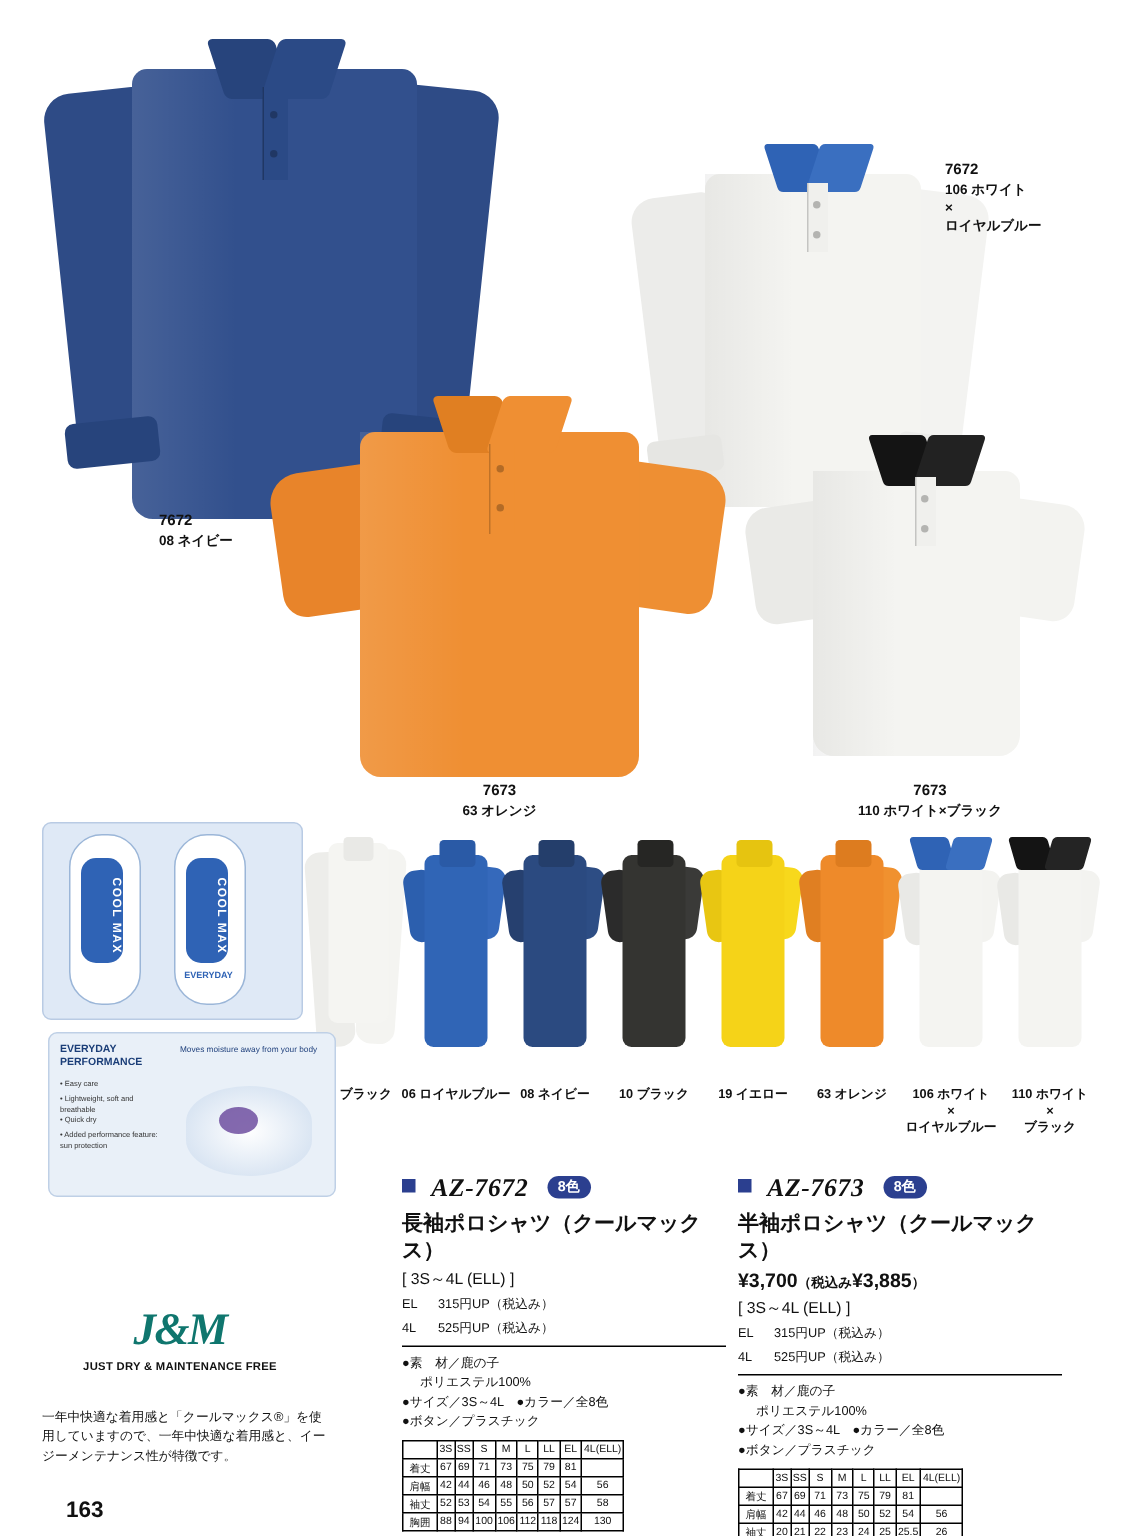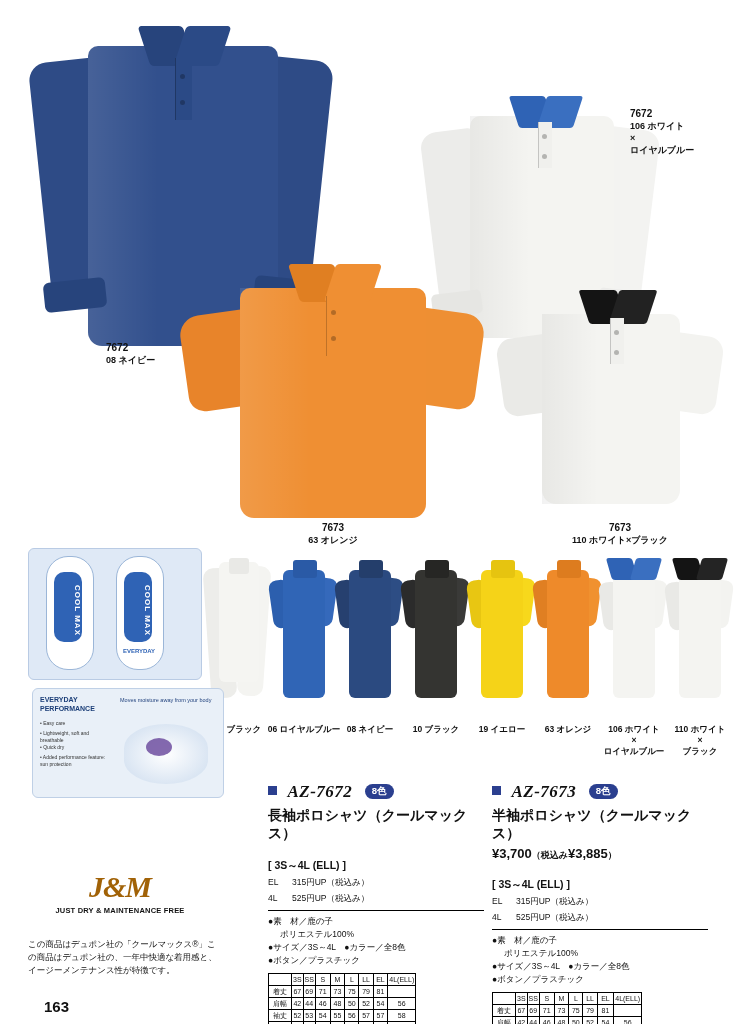--- a/index.html
+++ b/index.html
@@ -32,39 +32,39 @@
 
   
   .lineup{position:absolute;left:205px;top:558px;width:545px;height:200px;}
   .lu-item{position:absolute;top:0;width:66px;height:160px;}
   .lu-label{position:absolute;top:166px;font-size:8.5px;line-height:11px;font-weight:bold;text-align:center;width:80px;}
 
   
   .tagbox{position:absolute;left:28px;top:548px;width:175px;height:240px;}
   .tag-card{position:absolute;border-radius:6px;}
   .jm{position:absolute;left:40px;top:870px;width:160px;text-align:center;}
-  .jm-logo{font-family:"Liberation Serif", serif;font-style:italic;font-weight:bold;font-size:30px;color:#a16207;letter-spacing:-1px;}
+  .jm-logo{font-family:"Liberation Serif", serif;font-style:italic;font-weight:bold;font-size:30px;color:#0f766e;letter-spacing:-1px;}
   .jm-sub{font-size:7.5px;font-weight:bold;letter-spacing:.2px;color:#111;margin-top:2px;}
 
   .note{position:absolute;left:28px;top:938px;width:190px;font-size:8.5px;line-height:13px;color:#111;}
 
   .pageno{position:absolute;left:44px;top:998px;font-size:15px;font-weight:bold;color:#111;}
 
   
   .spec{position:absolute;top:782px;width:216px;}
   .spec.left{left:268px;}
   .spec.right{left:492px;}
 
   .sq{display:inline-block;width:9px;height:9px;background:#2b3f8f;margin-right:6px;vertical-align:2px;}
   .model{font-family:"Liberation Serif", serif;font-weight:bold;font-style:italic;font-size:17px;letter-spacing:.5px;}
   .colorcount{display:inline-block;background:#2b3f8f;color:#fff;border-radius:9px;font-size:9.5px;font-weight:bold;padding:1px 7px;margin-left:8px;vertical-align:3px;}
   .title-jp{font-size:14px;font-weight:bold;margin-top:5px;}
   .price{font-size:13px;font-weight:bold;margin-top:3px;}
   .price .small{font-size:9px;font-weight:bold;}
-  .sizes{font-size:10.5px;font-weight:bold;margin-top:16px;}
+  .sizes{font-size:10.5px;font-weight:normal;margin-top:3px;}
   .upline{font-size:8.5px;margin-top:4px;display:flex;gap:8px;}
   .upline .k{width:16px;}
   .hr{border:0;border-top:1px solid #000;margin:5px 0 4px;}
   .bullets{font-size:8.5px;line-height:13px;}
   .bullets .ind{padding-left:12px;}
 
   table.size{border-collapse:collapse;margin-top:6px;font-size:7px;}
   table.size td,table.size th{border:1px solid #000;padding:0 1px;text-align:center;height:11px;font-weight:normal;}
   table.size th{font-weight:normal;}
   table.size td.rowh,table.size th.rowh{width:20px;}
@@ -254,21 +254,21 @@
     <div style="position:absolute;left:12px;top:206px;width:70px;font-size:5px;color:#333;line-height:7px;">• Added performance feature: sun protection</div>
     <div style="position:absolute;left:96px;top:176px;width:84px;height:60px;background:radial-gradient(ellipse at 50% 50%, #ffffff 0%, #dbe6f3 70%, #cddcef 100%);border-radius:50%/40%;"></div>
     <div style="position:absolute;left:118px;top:190px;width:26px;height:18px;background:#6f4fa0;border-radius:50%;opacity:.85;"></div>
   </div>
 
   <div class="jm">
     <div class="jm-logo">J&amp;M</div>
     <div class="jm-sub">JUST DRY &amp; MAINTENANCE FREE</div>
   </div>
 
-  <div class="note">この商品はデュポン社の「クールマックス®」この商品はデュポン社の、一年中快適な着用感と、イージーメンテナンス性が特徴です。</div>
+  <div class="note">一年中快適な着用感と「クールマックス®」を使用していますので、一年中快適な着用感と、イージーメンテナンス性が特徴です。</div>
 
   <div class="pageno">163</div>
 
   <div class="spec left">
     <div>
       <span class="sq"></span>
       <span class="model">AZ-7672</span>
       <span class="colorcount">8色</span>
     </div>
     <div class="title-jp">長袖ポロシャツ（クールマックス）</div>

